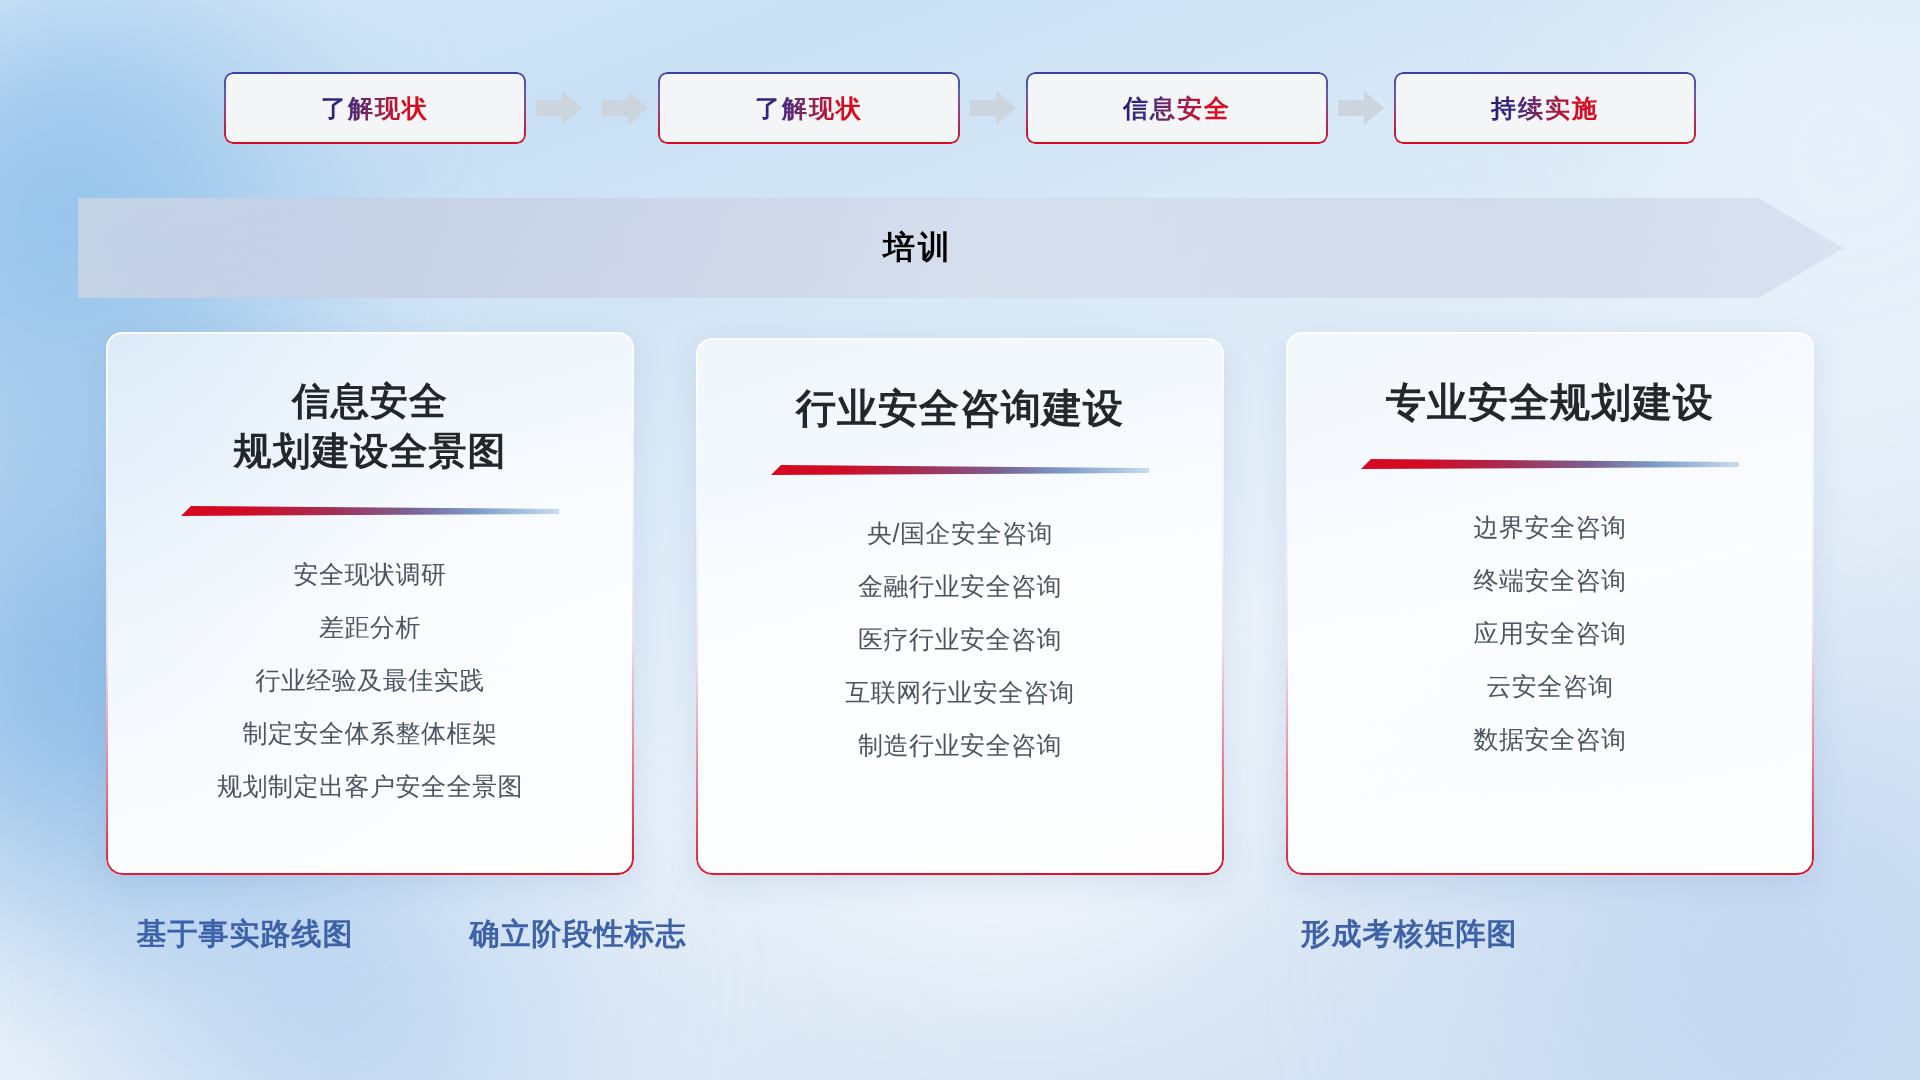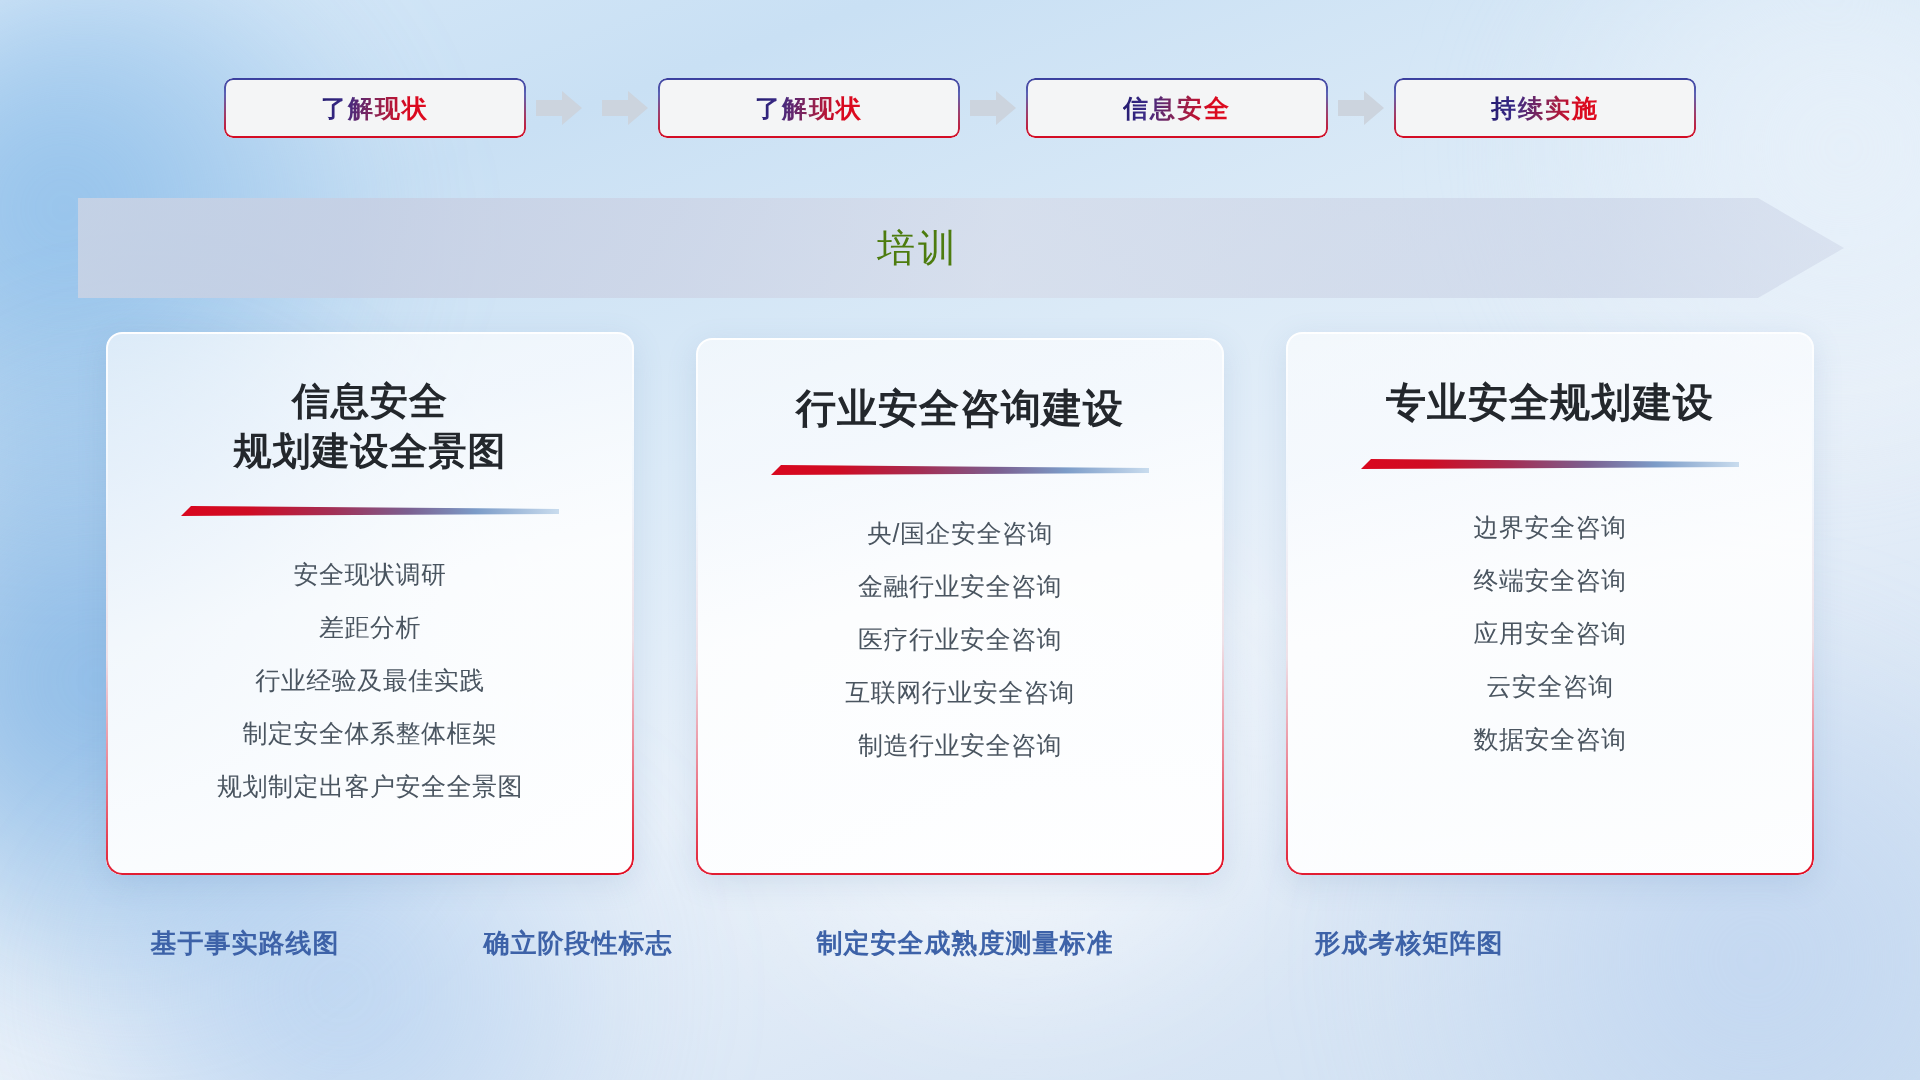--- a/index.html
+++ b/index.html
@@ -31,21 +31,21 @@
   .glow-f{left:60px;bottom:-120px;width:700px;height:420px;
     background:radial-gradient(circle at 40% 50%,rgba(150,190,235,.55),rgba(150,190,235,0) 72%);}
 
   
   #steps{
     position:absolute;left:0;right:0;top:72px;z-index:5;
     display:flex;align-items:center;justify-content:center;gap:0;
   }
   .step-box{
     position:relative;
-    width:302px;height:60px;
+    width:302px;height:72px;
     display:flex;align-items:center;justify-content:center;
     border-radius:9px;
     background:#f4f5f6;
     padding:14px;
     box-sizing:border-box;
   }
   .step-box::before{
     content:"";position:absolute;inset:0;border-radius:9px;
     padding:2px;
     background:linear-gradient(180deg,#3a3f9e 0%,#5a62b4 26%,#a43a64 62%,#d60b22 100%);
@@ -84,21 +84,21 @@
       rgba(214,219,233,.70) 52%,
       rgba(206,213,230,.66) 70%,
       rgba(200,209,229,.60) 86%,
       rgba(205,213,231,.50) 100%);
     clip-path:polygon(0 0, calc(100% - 86px) 0, 100% 50%, calc(100% - 86px) 100%, 0 100%);
   }
   #banner .band-title{
     position:absolute;inset:0;
     display:flex;align-items:center;justify-content:center;
     padding-right:86px;
-    font-size:38px;font-weight:400;color:#4d7c0f;letter-spacing:3px;
+    font-size:32px;font-weight:700;color:#000000;letter-spacing:3px;
   }
 
   
   #cards{
     position:absolute;left:0;right:0;top:332px;z-index:6;
     display:flex;justify-content:center;align-items:flex-start;gap:62px;
   }
   .card{
     position:relative;
     width:528px;height:543px;
@@ -157,22 +157,22 @@
   
   .card.c1{margin-top:0;}
   .card.c2{margin-top:6px;height:537px;}
   .card.c3{margin-top:0;}
 
   
   #captions{
     position:absolute;left:0;right:0;top:910px;z-index:6;height:48px;
   }
   .caption{
-    position:absolute;top:16px;
-    font-size:26px;font-weight:700;color:#3d62a8;
+    position:absolute;top:4px;
+    font-size:30px;font-weight:700;color:#3d62a8;
     letter-spacing:1px;white-space:nowrap;
     transform:translateX(-50%);
   }
 </style>
 </head>
 <body>
 
 <div id="bg">
   <div class="bg-base"></div>
   <div class="glow glow-a"></div>
@@ -320,15 +320,14 @@
         <li>云安全咨询</li>
         <li>数据安全咨询</li>
       </ul>
     </div>
   </div>
 </div>
 
 <div id="captions">
   <div class="caption" style="left:245px">基于事实路线图</div>
   <div class="caption" style="left:578px">确立阶段性标志</div>
-  <div class="caption" style="left:965px">制定安全成熟度测量标准</div>
   <div class="caption" style="left:1409px">形成考核矩阵图</div>
 </div>
 
 </body></html>

